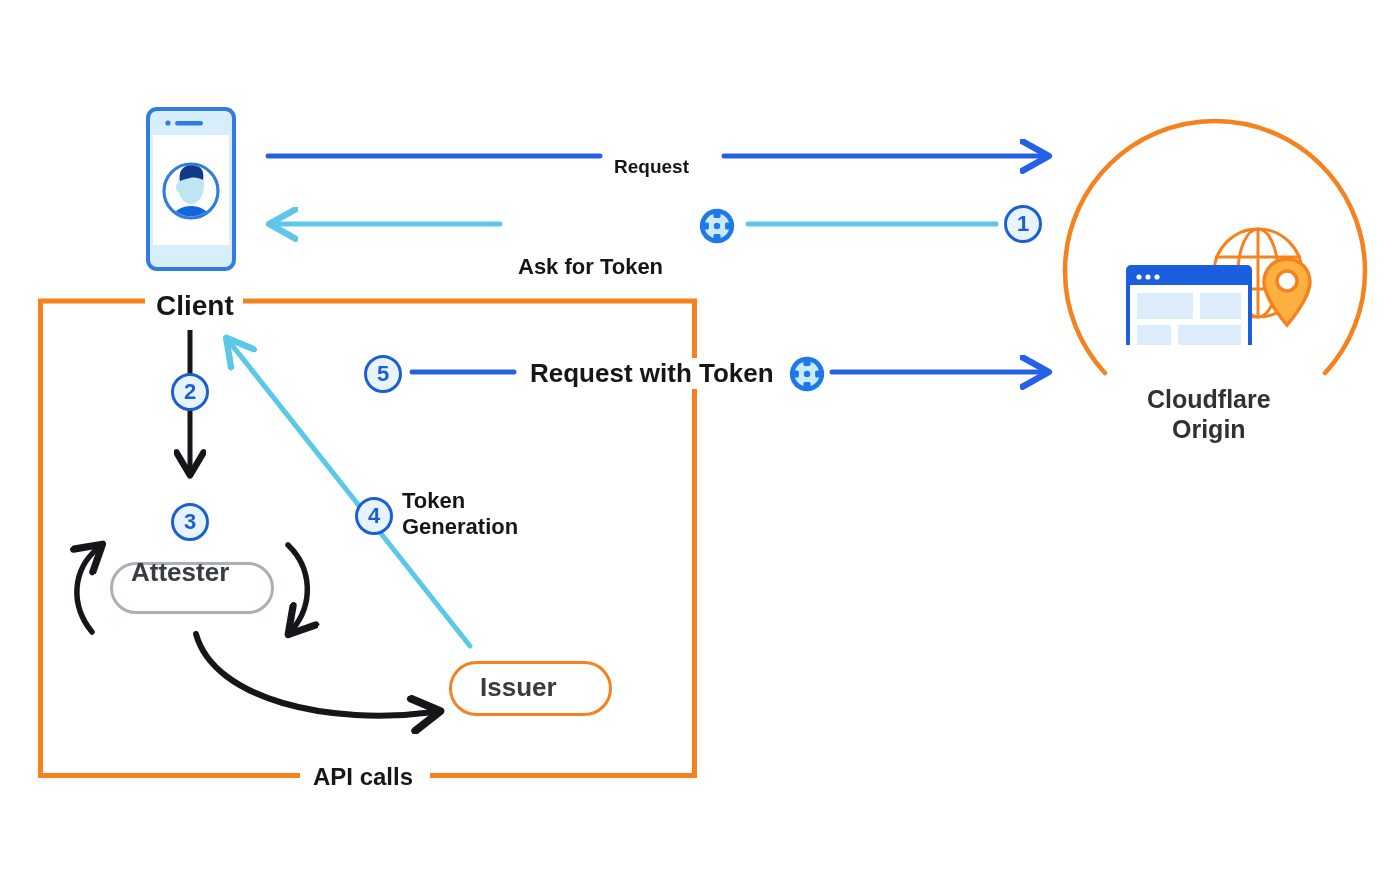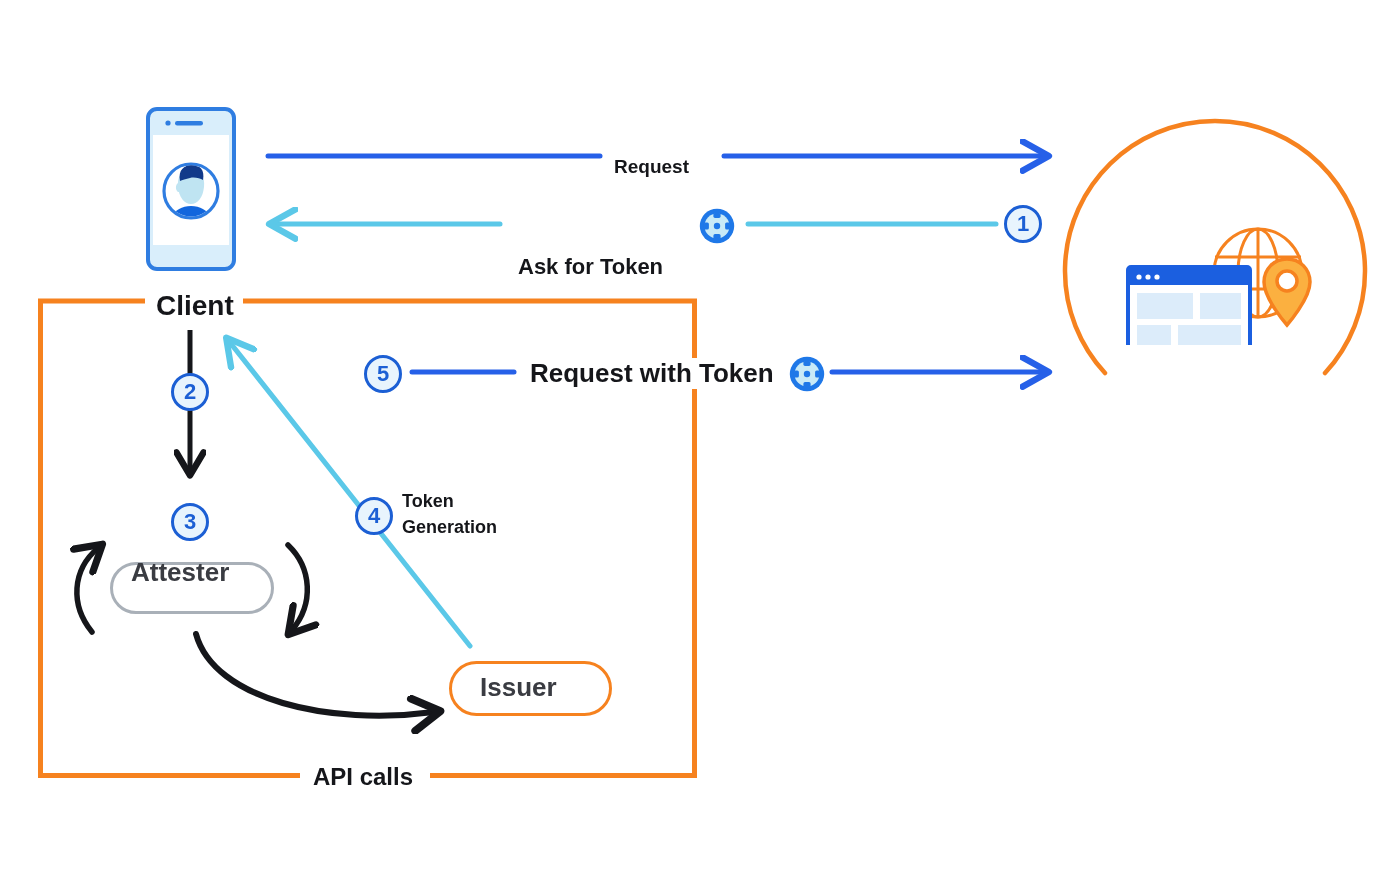--- a/index.html
+++ b/index.html
@@ -23,21 +23,21 @@
   .lbl.on-white{background:#ffffff;}
 
   
   #lbl-request      {left:604px; top:156px; font-size:19px; padding:0 10px;}
   #lbl-ask-token    {left:508px; top:210px; font-size:22px; padding:0 10px;margin-top:44px;}
   #lbl-req-w-token  {left:520px; top:358px; font-size:26px; padding:0 10px;text-align:center;}
   #lbl-client       {left:147px; top:289px; font-size:28px; padding:0 9px;}
   #lbl-api-calls    {left:304px; top:763px; font-size:24px; padding:0 9px;}
   #lbl-attester     {left:131px; top:557px; font-size:26px; color:#3a3c42;}
   #lbl-issuer       {left:480px; top:672px; font-size:26px; color:#3a3c42;}
-  #lbl-tokengen     {left:402px; top:488px; font-size:18px; line-height:26px; white-space:pre-line;}
+  #lbl-tokengen     {left:402px; top:488px; font-size:22px; line-height:26px; white-space:pre-line;}
   #lbl-origin       {left:1147px; top:384px; font-size:25px; line-height:30px;
                      text-align:center; white-space:pre-line; color:#2f3136;}
 
   
   .stepnum{
     position:absolute;
     width:38px;height:38px;border-radius:50%;
     background:#e8f4fd;
     border:3px solid #1c5fd4;
     box-sizing:border-box;
@@ -241,14 +241,16 @@
 
   <div class="lbl on-white" id="lbl-api-calls">API calls</div>
 
   <div class="lbl" id="lbl-attester">Attester</div>
 
   <div class="lbl" id="lbl-issuer">Issuer</div>
 
   <div class="lbl" id="lbl-tokengen">Token
 Generation</div>
 
+  <div class="lbl" id="lbl-origin">Cloudflare
+Origin</div>
 
 </div>
 
 </body></html>

